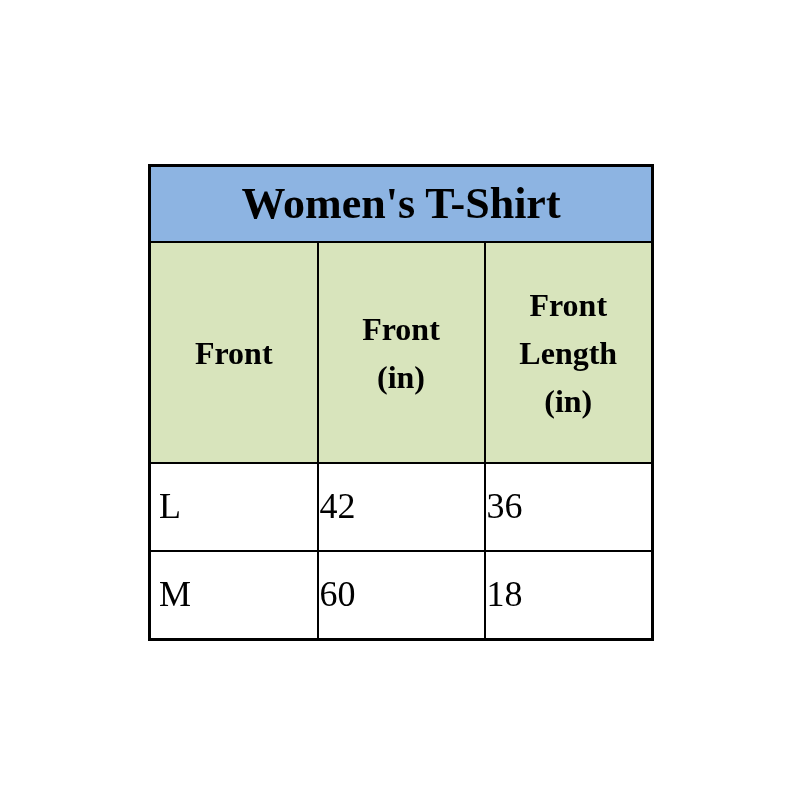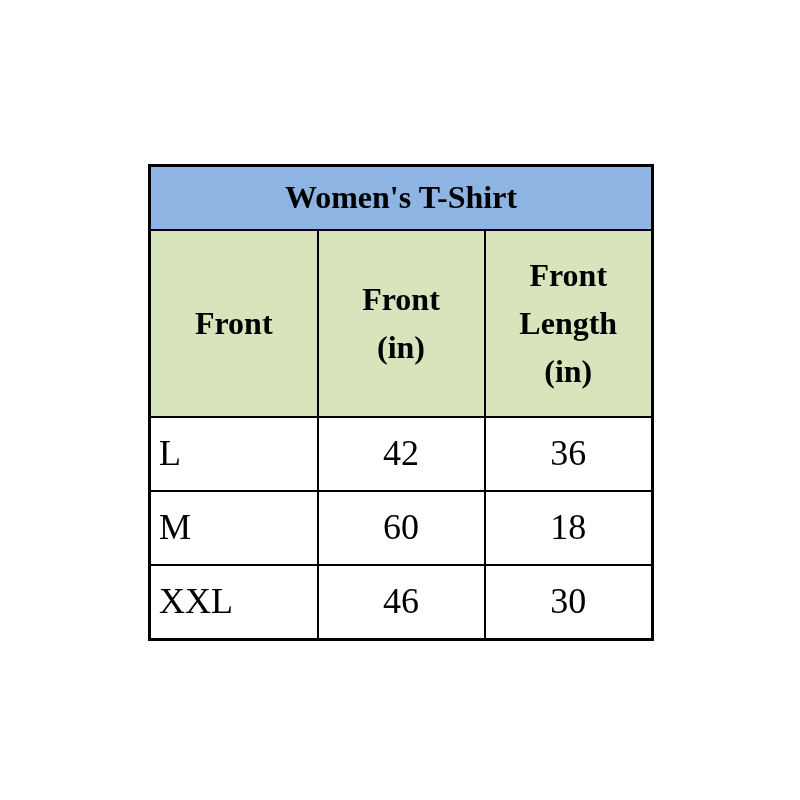--- a/index.html
+++ b/index.html
@@ -30,21 +30,21 @@
   table.size-chart td {
     border: 2px solid #000000;
     vertical-align: middle;
     overflow: hidden;
   }
   td.title-cell {
     height: 52px;
     background: #8DB4E2;
     text-align: center;
     font-weight: bold;
-    font-size: 32px;
+    font-size: 44px;
     line-height: 1.1;
   }
   tr.header-row td {
     height: 160px;
     background: #D8E4BC;
     text-align: center;
     font-weight: bold;
     font-size: 32px;
     line-height: 1.5;
     white-space: pre-line;
@@ -53,21 +53,20 @@
     height: 61px;
     background: #FFFFFF;
     font-size: 36px;
     line-height: 1.1;
   }
   td.size-cell {
     text-align: left;
     padding-left: 8px;
   }
   td.num-cell {
-    text-align: center;
   }
   col.c1 { width: 168px; }
   col.c2 { width: 167px; }
   col.c3 { width: 168px; }
 </style>
 </head>
 <body>
 
 <div class="stage">
   <table class="size-chart">
@@ -91,20 +90,15 @@
       <tr class="data-row">
         <td class="size-cell">L</td>
         <td class="num-cell">42</td>
         <td class="num-cell">36</td>
       </tr>
       <tr class="data-row">
         <td class="size-cell">M</td>
         <td class="num-cell">60</td>
         <td class="num-cell">18</td>
       </tr>
-      <tr class="data-row">
-        <td class="size-cell">XXL</td>
-        <td class="num-cell">46</td>
-        <td class="num-cell">30</td>
-      </tr>
     </tbody>
   </table>
 </div>
 
 </body></html>

